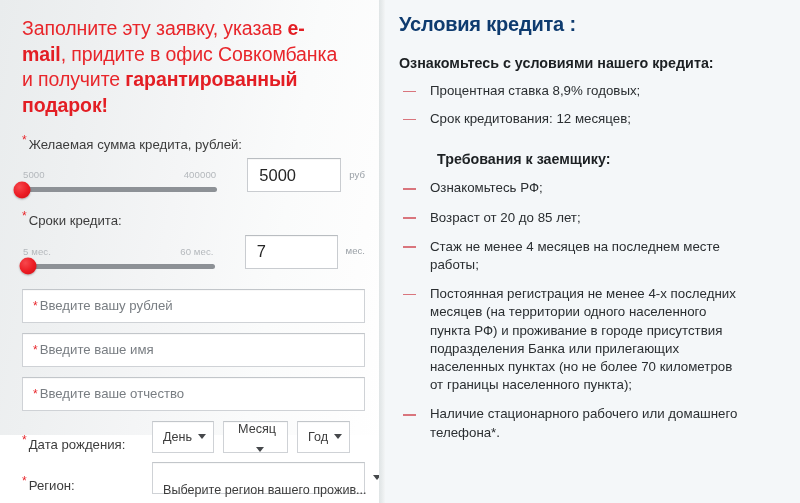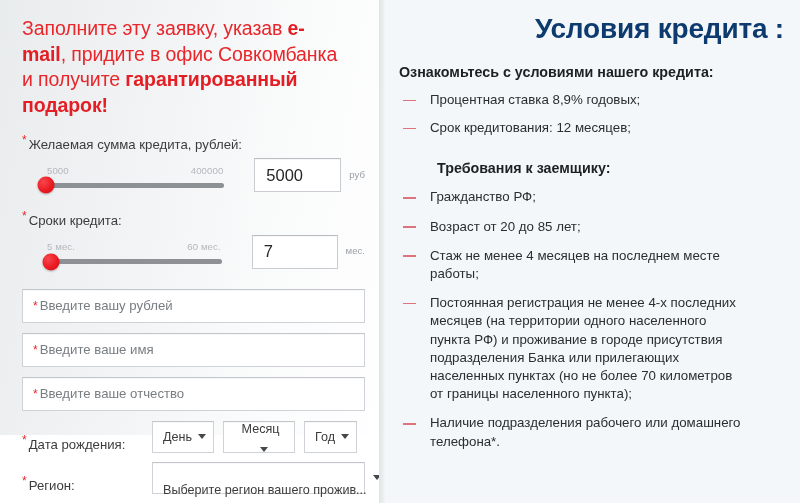--- a/index.html
+++ b/index.html
@@ -55,23 +55,22 @@
     color: #e8262b;
     font-size: 12px;
     vertical-align: super;
     margin-right: 2px;
     line-height: 1;
   }
 
   
   .slider-row {
     display: flex;
-    align-items: center;
+    align-items: flex-end;
     margin-bottom: 2px;
-    margin-left: 24px;
   }
   .slider-block {
     position: relative;
     width: 200px;
     padding-top: 2px;
   }
   .slider-minmax {
     display: flex;
     justify-content: space-between;
     font-size: 9.6px;
@@ -156,21 +155,21 @@
     align-items: center;
     justify-content: space-between;
     padding: 0 7px 0 10px;
     font-size: 12.6px;
     color: #3c3c3c;
     margin-right: 9px;
     box-shadow: inset 0 1px 1px rgba(0,0,0,0.03);
   }
   .select.day   { width: 68px; }
   .select.month { width: 82px; flex-direction: column; }
-  .select.year  { width: 58px; margin-right: 8px; }
+  .select.year  { width: 58px; margin-right: 15px; }
   .select.region {
     width: 232px;
     margin-right: 0;
     padding-right: 5px;
     justify-content: flex-start;
   }
   .select.region .sel-text { flex: 0 0 auto; margin-top: 24px; }
   .caret {
     width: 0; height: 0;
     border-left: 4.5px solid transparent;
@@ -190,25 +189,24 @@
 
   
   .right-panel {
     flex: 1 1 auto;
     height: 503px;
     background: #f4f7f9;
     padding: 13px 16px 0 14px;
   }
   .r-title {
     color: #0e3b6f;
-    font-size: 28px;
+    font-size: 20px;
     font-weight: 700;
     margin: 0 0 18px 0;
     letter-spacing: -0.2px;
-    text-align: right;
   }
   .r-sub {
     color: #1c2023;
     font-size: 14.3px;
     font-weight: 700;
     line-height: 19px;
     margin: 0 0 9px 0;
     max-width: 320px;
   }
   .r-sub.second { margin-top: 22px; margin-bottom: 10px; margin-left: 38px; }
@@ -329,21 +327,21 @@
     <h2 class="r-sub">Ознакомьтесь с условиями нашего кредита:</h2>
 
     <ul class="r-list">
       <li class="tight">Процентная ставка 8,9% годовых;</li>
       <li class="tight">Срок кредитования: 12 месяцев;</li>
     </ul>
 
     <h2 class="r-sub second">Требования к заемщику:</h2>
 
     <ul class="r-list">
-      <li>Гражданство РФ;</li>
+      <li>Ознакомьтесь РФ;</li>
       <li>Возраст от 20 до 85 лет;</li>
       <li>Стаж не менее 4 месяцев на последнем месте работы;</li>
       <li>Постоянная регистрация не менее 4-х последних месяцев (на территории одного населенного пункта РФ) и проживание в городе присутствия подразделения Банка или прилегающих населенных пунктах (но не более 70 километров от границы населенного пункта);</li>
-      <li>Наличие подразделения рабочего или домашнего телефона*.</li>
+      <li>Наличие стационарного рабочего или домашнего телефона*.</li>
     </ul>
   </div>
 
 </div>
 
 </body></html>

